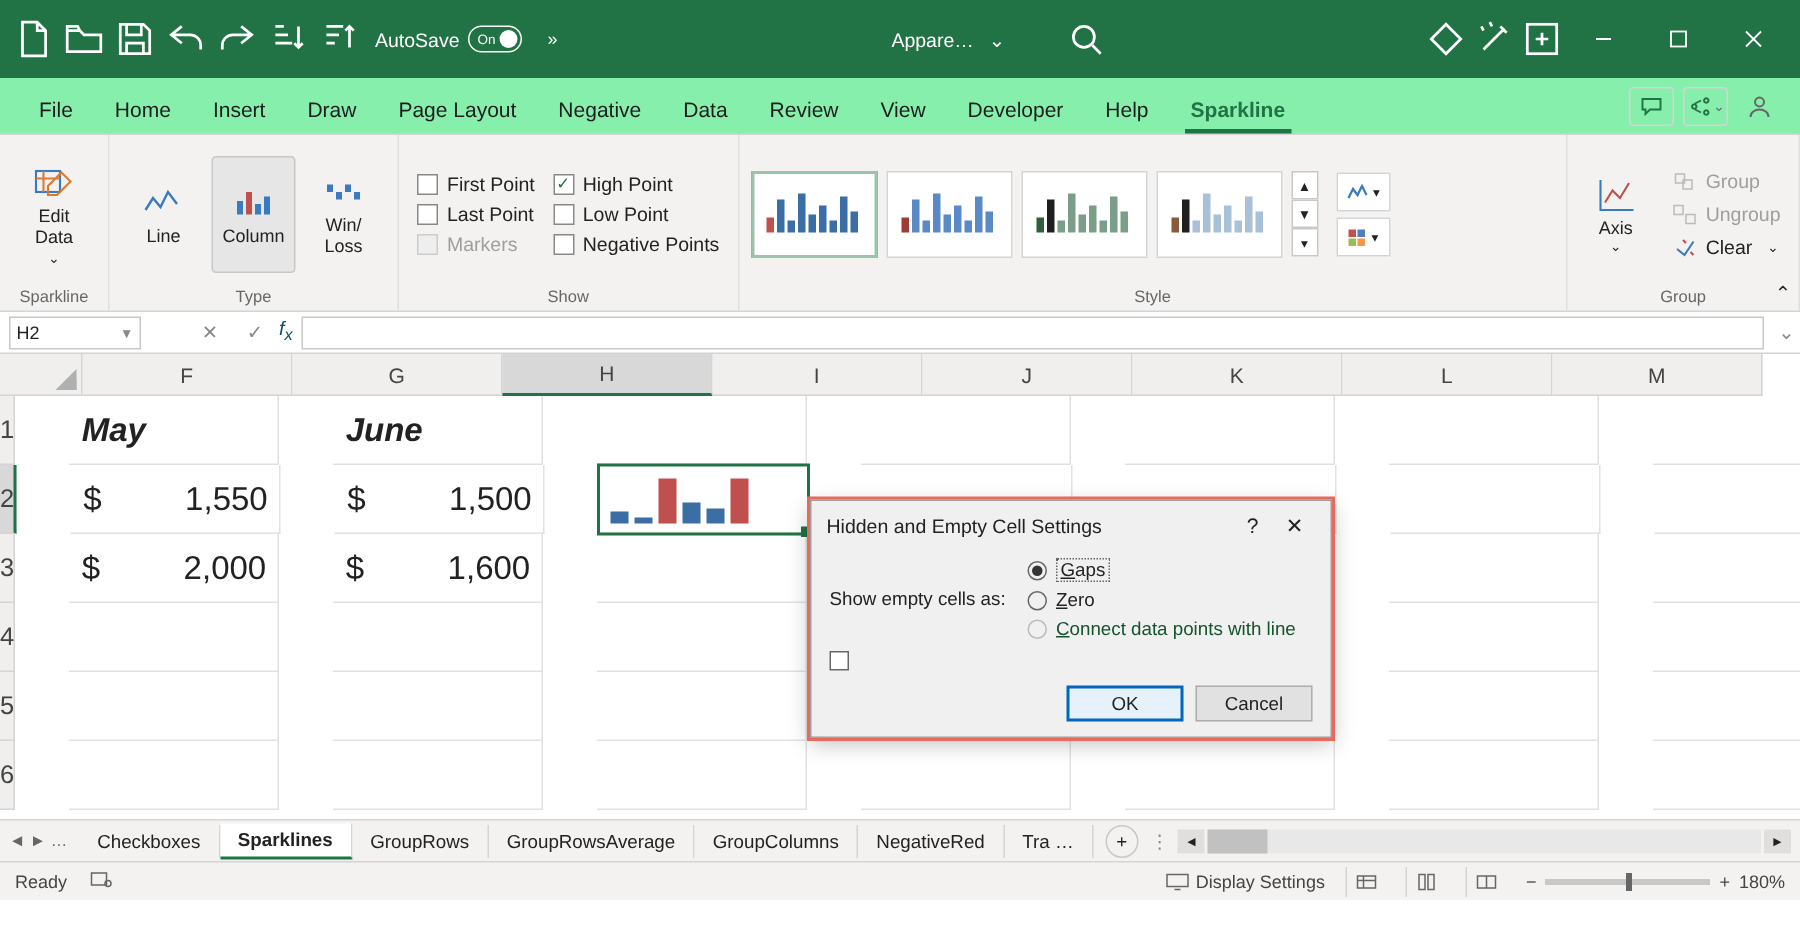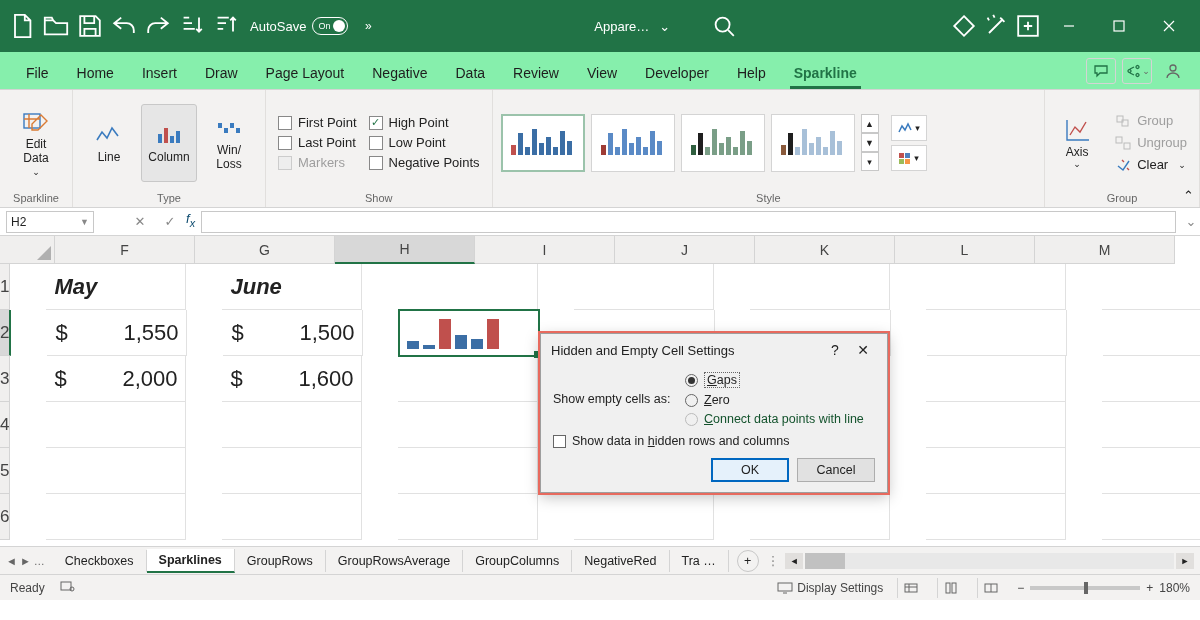--- a/index.html
+++ b/index.html
@@ -632,20 +632,19 @@
             <span><u>Z</u>ero</span>
           </div>
     <div class="ropt dis">
             <div class="rc"></div>
             <span><u>C</u>onnect data points with line</span>
           </div>
    </div>
   </div>
   <div class="dchk">
         <div class="box"></div>
-        <span>Show data in <u>h</u>idden rows and columns</span>
       </div>
   <div class="dbtns">
    <div class="dbtn def">OK</div>
    <div class="dbtn">Cancel</div>
   </div>
  </div>
 </div>
 
 </body></html>

